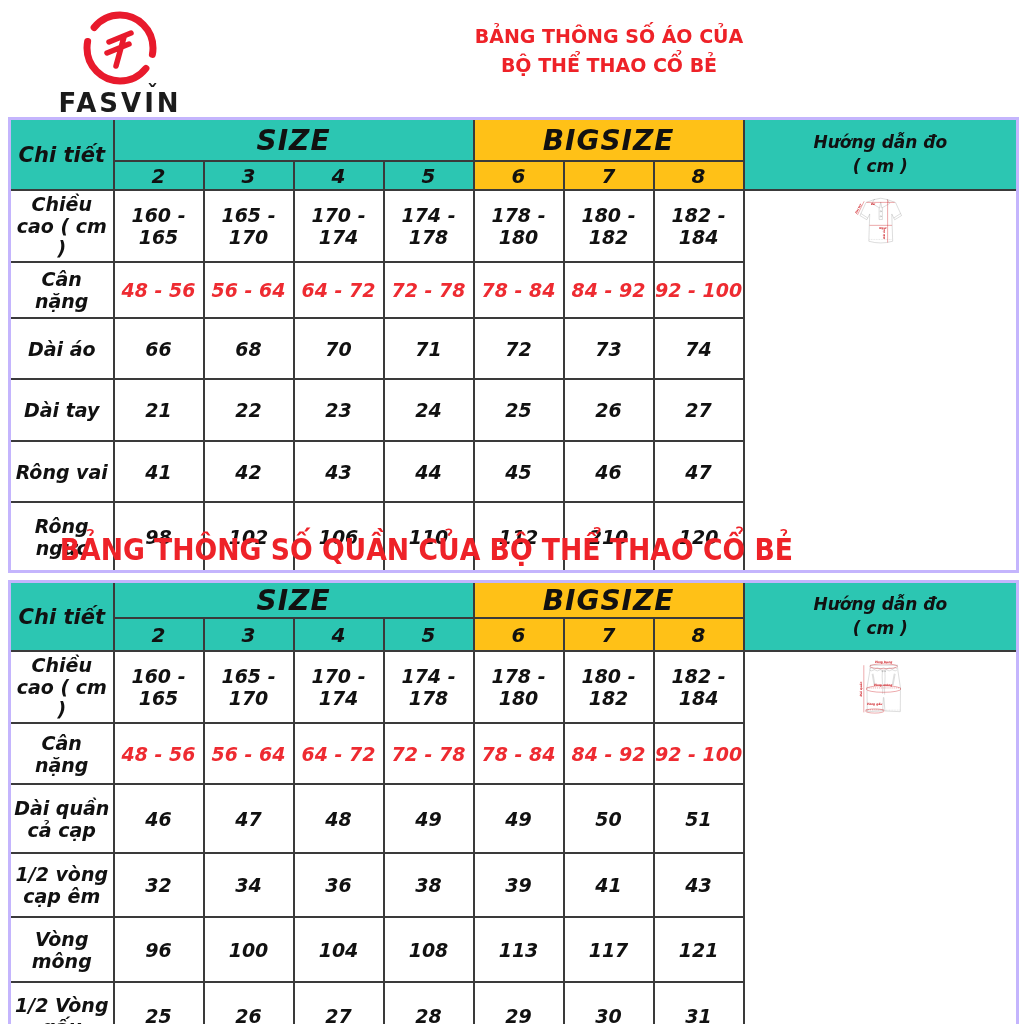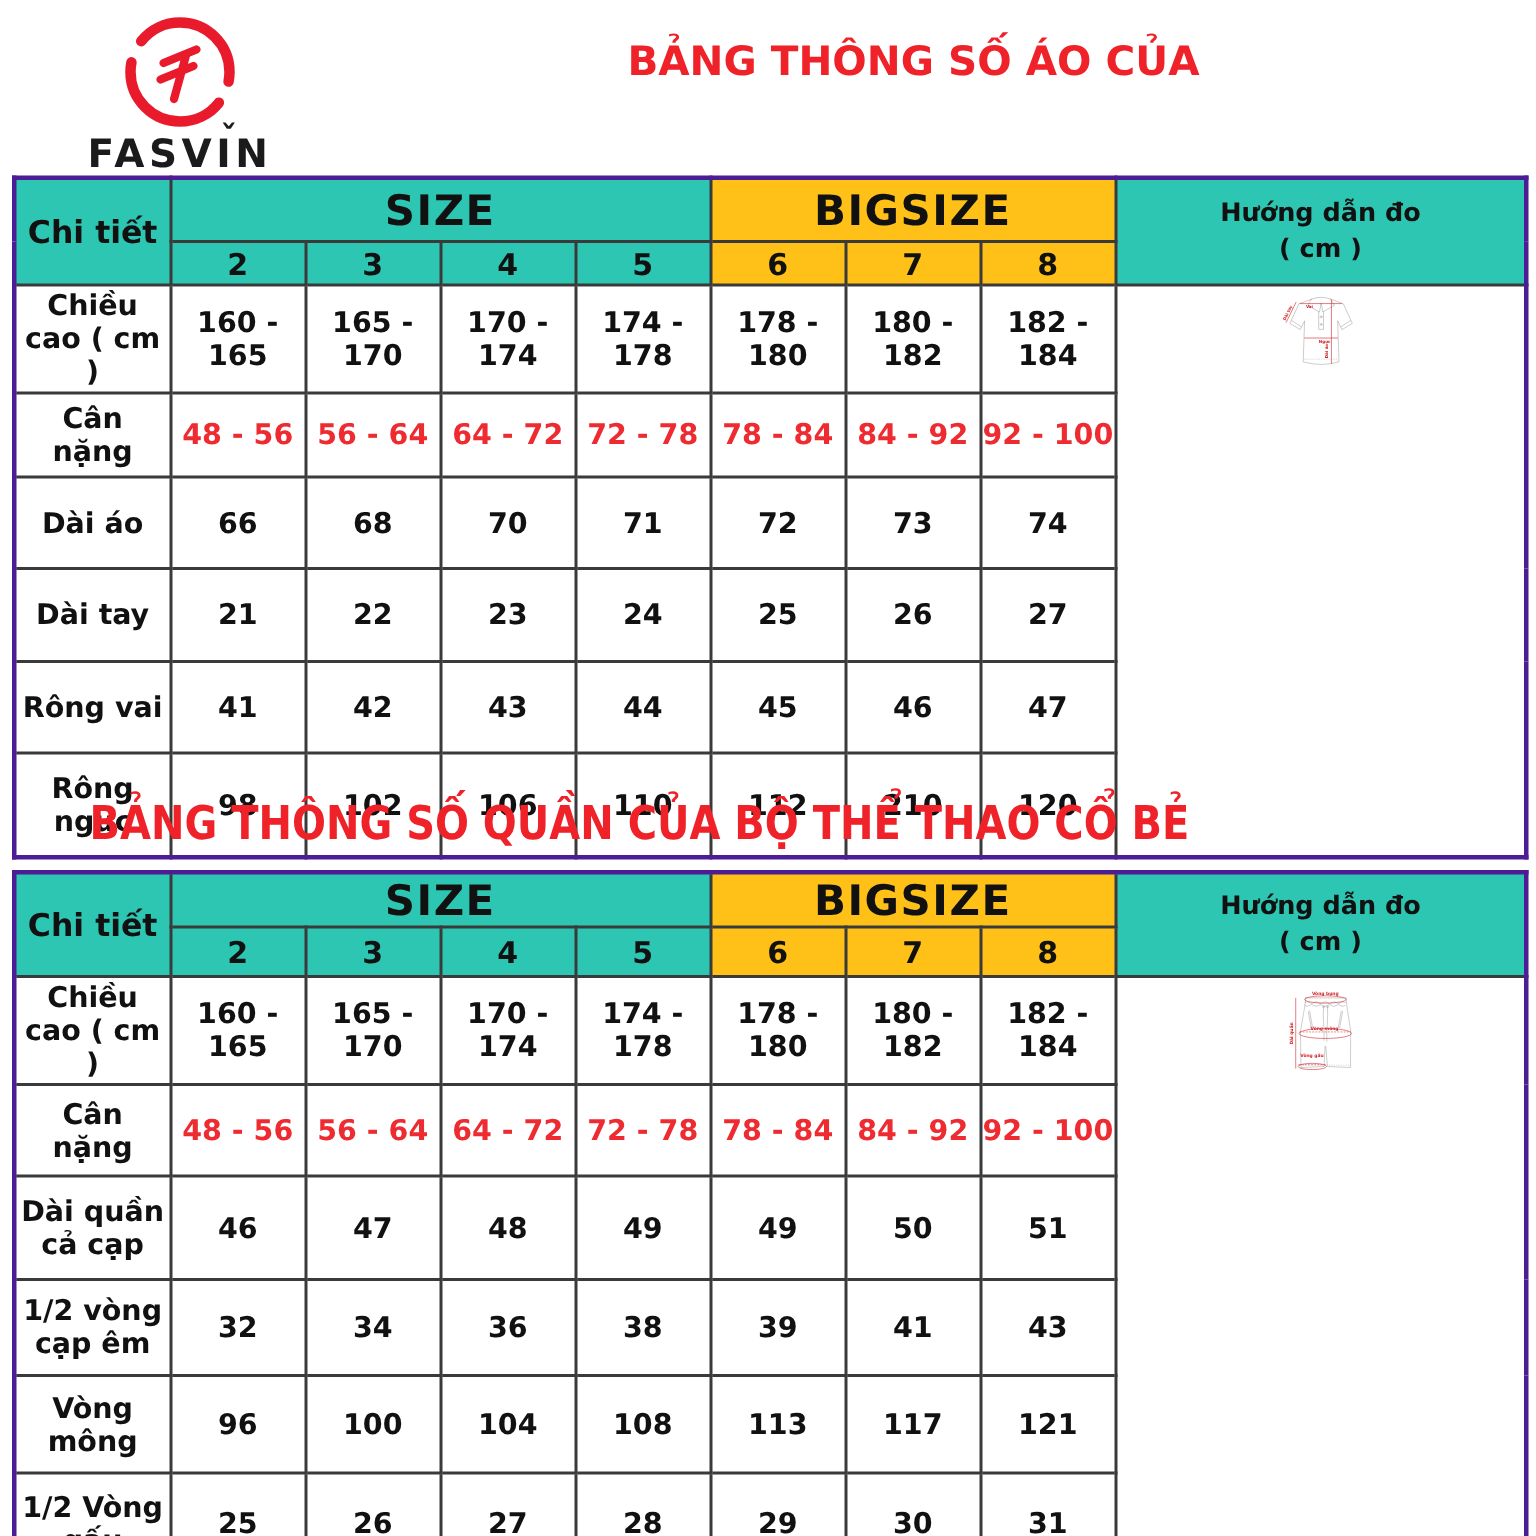--- a/index.html
+++ b/index.html
@@ -6,28 +6,28 @@
   .page{position:relative;width:1024px;height:1024px;background:#fff;overflow:hidden;
         font-family:"DejaVu Sans","Liberation Sans",sans-serif;color:#111;}
 
   
   .logo{position:absolute;top:6px;left:52px;width:136px;text-align:center;}
   .logo svg{display:block;margin:0 auto;}
   .brand{position:relative;font-size:26px;font-weight:bold;letter-spacing:3px;color:#1b1b1b;line-height:1;}
   .brand-accent{position:absolute;top:-8px;left:95px;font-size:22px;font-weight:bold;color:#1b1b1b;}
   .tagline{font-size:13px;font-weight:bold;letter-spacing:1px;color:#222;margin-top:3px;}
   .title1{position:absolute;top:22px;left:210px;right:16px;text-align:center;
-          color:#ee2228;font-weight:bold;font-size:27px;line-height:1.5;}
+          color:#ee2228;font-weight:bold;font-size:19px;line-height:1.5;}
   .title2{position:absolute;top:531px;left:0;width:100%;text-align:left;color:#ee2228;}
   .title2 span{display:inline-block;font-weight:bold;font-size:31px;transform:scaleX(.86);transform-origin:center;white-space:nowrap;}
 
   
   .tblwrap{position:absolute;left:8px;}
   .t1{top:117px;} .t2{top:580px;}
-  table{border-collapse:collapse;table-layout:fixed;width:1008px;border:3px solid #4c1d95;}
+  table{border-collapse:collapse;table-layout:fixed;width:1008px;border:3px solid #c4b5fd;font-style:italic;}
   td{border:2px solid #3a3a3a;text-align:center;vertical-align:middle;padding:0;}
   .teal{background:#2cc6b2;}
   .orange{background:#ffc117;}
   .size-h{font-weight:bold;font-size:28px;letter-spacing:1px;}
   .num{font-weight:bold;font-size:20px;}
   .c-detail{font-weight:bold;font-size:21px;}
   .guide-h{font-weight:bold;font-size:17px;line-height:1.4;}
   .lbl{font-weight:bold;font-size:19px;padding:2px 3px;}
   .val{font-weight:bold;font-size:19px;}
   .red{color:#ee2b31;}
@@ -70,20 +70,21 @@
       <path d="M31,36 L53,27 M29,47 L51,38 M46,31 L38,60" fill="none" stroke="#e81a2c" stroke-width="5.5" stroke-linecap="round"></path>
     </svg>
     <div class="brand">
       <span>FASVIN</span><span class="brand-accent">ˇ</span>
     </div>
     <div class="tagline">Sports fashion</div>
   </div>
 
   <div class="title1">
     <div>BẢNG THÔNG SỐ ÁO CỦA</div>
+    <div>BỘ THỂ THAO CỔ BẺ</div>
   </div>
 
   <div class="tblwrap t1">
     <table class="t1">
       <colgroup>
         <col style="width:104px">
           <col style="width:90px">
           <col style="width:90px">
           <col style="width:90px">
           <col style="width:90px">

